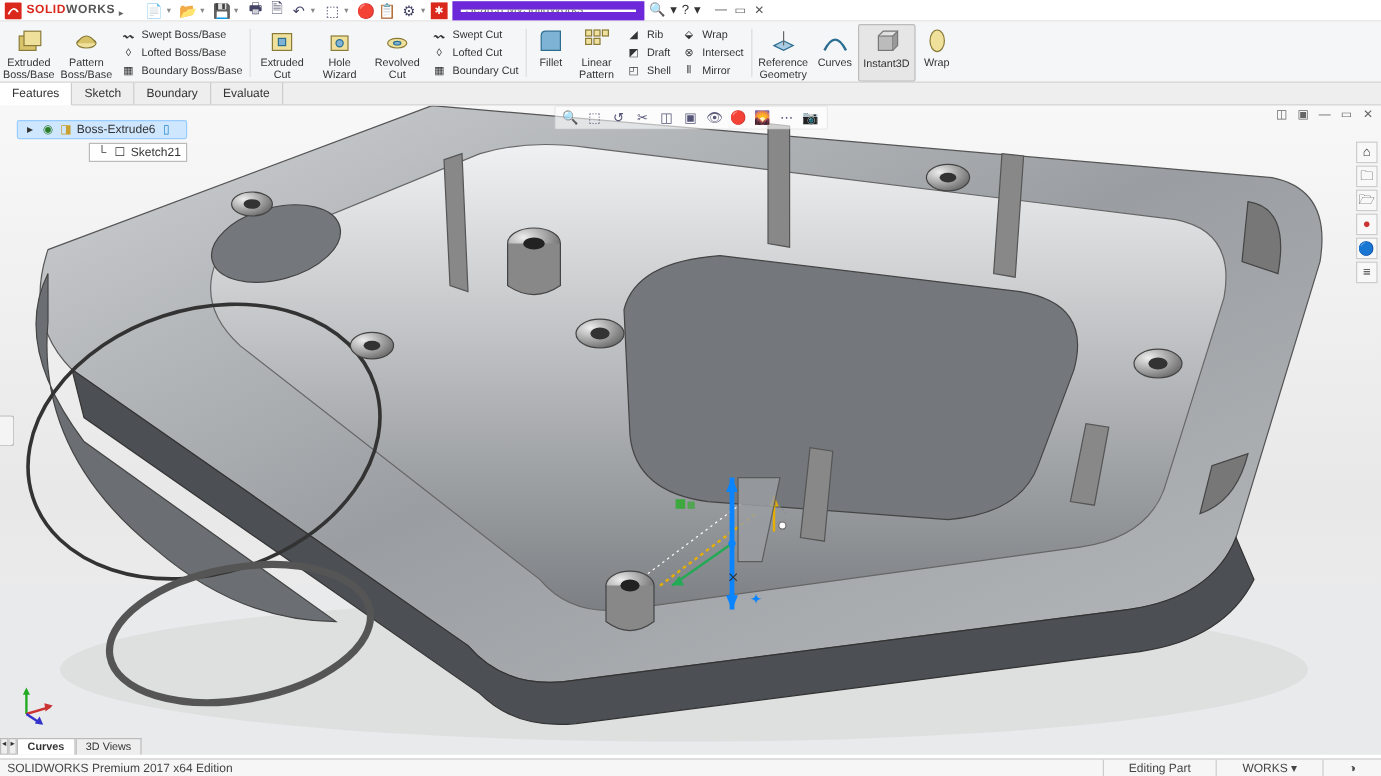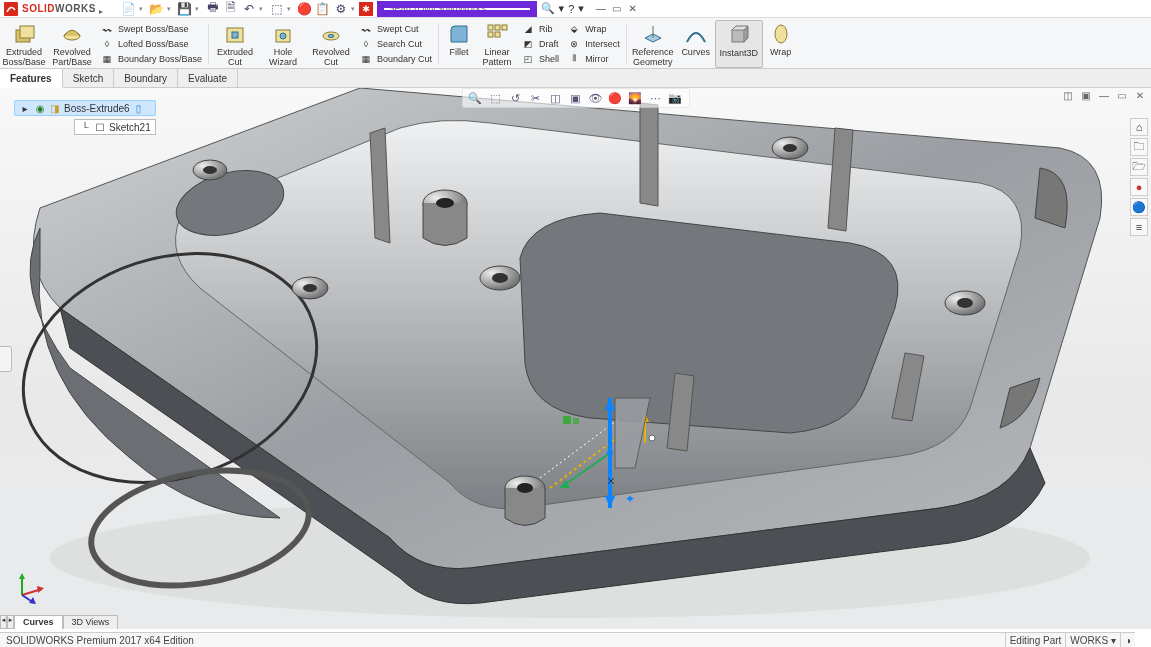--- a/index.html
+++ b/index.html
@@ -29,21 +29,21 @@
 .rb-btn-lg.sel { background:#e6e6e6; border:1px solid #bbb; border-radius:2px;}
 .rb-ico-lg { width: 24px; height: 24px; margin-bottom: 2px; display:flex;align-items:center;justify-content:center;}
 .rb-sep { width: 1px; background: #ddd; margin: 4px 2px; }
 .rb-stack { display: flex; flex-direction: column; justify-content: space-around; font-size: 9px; padding: 2px 4px; }
 .rb-stack div { display: flex; align-items: center; gap: 4px; cursor: pointer; height:15px;}
 .rb-stack .sm-ico { width: 14px; height: 14px; display:inline-flex;align-items:center;justify-content:center;}
 
 
 .tabs { height: 19px; background: #eee; border-bottom: 1px solid #ccc; display: flex; align-items: stretch; }
 .tab { padding: 2px 10px; font-size: 10px; border-right: 1px solid #ccc; cursor: pointer; display:flex; align-items:center;}
-.tab.active { background: #fff; border-bottom: 1px solid #fff; margin-bottom: -1px; font-weight:700;}
+.tab.active { background: #fff; border-bottom: 1px solid #fff; margin-bottom: -1px; font-weight:400;}
 
 
 .viewport { position: absolute; left: 0; right: 0; top: 88px; bottom: 18px; background: linear-gradient(#f8f8f8,#e8e8e8 60%, #f0f0f0); overflow:hidden;}
 .hud-toolbar { position: absolute; top: 0; left: 50%; transform: translateX(-50%); display: flex; gap: 6px; padding: 2px 6px; background: rgba(255,255,255,0.6); border:1px solid rgba(0,0,0,0.08); border-radius:2px;}
 .hud-toolbar span { width: 14px; height: 14px; display:flex;align-items:center;justify-content:center; font-size:11px; color:#557; cursor:pointer;}
 .hud-right { position:absolute; top:0; right:4px; display:flex; gap:4px;}
 .hud-right span{width:14px;height:14px;font-size:10px;display:flex;align-items:center;justify-content:center;color:#666;cursor:pointer;}
 
 .side-toolbar { position:absolute; right:3px; top:30px; width:18px; display:flex; flex-direction:column; gap:2px;}
 .side-toolbar span{width:18px;height:18px;border:1px solid #ccc; background:#f8f8f8;font-size:11px;display:flex;align-items:center;justify-content:center;cursor:pointer;}
@@ -61,24 +61,24 @@
 
 .btabs { position:absolute; left:14px; bottom:0; height:14px; display:flex; font-size:9px;}
 .btabs div{ padding:1px 8px; border:1px solid #bbb; border-bottom:none; background:#eee; cursor:pointer;}
 .btabs div.active{ background:#fff; font-weight:bold;}
 .scroll-stub{position:absolute;left:0;bottom:0;width:14px;height:14px;display:flex;}
 .scroll-stub span{width:7px;border:1px solid #bbb;background:#eee;font-size:7px;text-align:center;}
 
 .triad { position:absolute; left:12px; bottom:24px; width:36px; height:36px;}
 
 
-.status { position:absolute; left:0; right:16px; bottom:0; height:15px; background:#f6f6f6; border-top:1px solid #ccc; display:flex; align-items:center; font-size:10px; color:#444;}
+.status { position:absolute; left:0; right:0; bottom:0; height:15px; background:#f6f6f6; border-top:1px solid #ccc; display:flex; align-items:center; font-size:10px; color:#444;}
 .status .l{flex:0 0 auto; padding:0 6px;}
 .status .sp{flex:1;}
-.status .cell{padding:0 4px; border-left:1px solid #ccc; height:100%; display:flex; align-items:center;}
+.status .cell{padding:0 21px; border-left:1px solid #ccc; height:100%; display:flex; align-items:center;}
 
 svg{display:block;}
 </style>
 </head>
 <body>
 
 <div class="titlebar">
   <div class="logo">
     <span class="logo-icon">
         <svg width="10" height="10">
@@ -131,21 +131,21 @@
       </span>
     <span>Extruded Boss/Base</span>
   </div>
   <div class="rb-btn-lg">
     <span class="rb-ico-lg">
         <svg width="24" height="24">
           <ellipse cx="12" cy="14" rx="8" ry="4" fill="#efe19b" stroke="#8a7b38"></ellipse>
           <path d="M4 14 Q12 2 20 14" fill="#d8c36a" stroke="#8a7b38"></path>
         </svg>
       </span>
-    <span>Revolved Part/Base</span>
+    <span>Pattern Boss/Base</span>
   </div>
   <div class="rb-stack">
     <div>
         <span class="sm-ico">〰</span>
         <span>Swept Boss/Base</span>
       </div>
     <div>
         <span class="sm-ico">◊</span>
         <span>Lofted Boss/Base</span>
       </div>
@@ -182,21 +182,21 @@
       </span>
     <span>Revolved Cut</span>
   </div>
   <div class="rb-stack">
     <div>
         <span class="sm-ico">〰</span>
         <span>Swept Cut</span>
       </div>
     <div>
         <span class="sm-ico">◊</span>
-        <span>Search Cut</span>
+        <span>Lofted Cut</span>
       </div>
     <div>
         <span class="sm-ico">▦</span>
         <span>Boundary Cut</span>
       </div>
   </div>
   <div class="rb-sep"></div>
   <div class="rb-btn-lg" style="width:36px">
     <span class="rb-ico-lg">
         <svg width="24" height="24">

